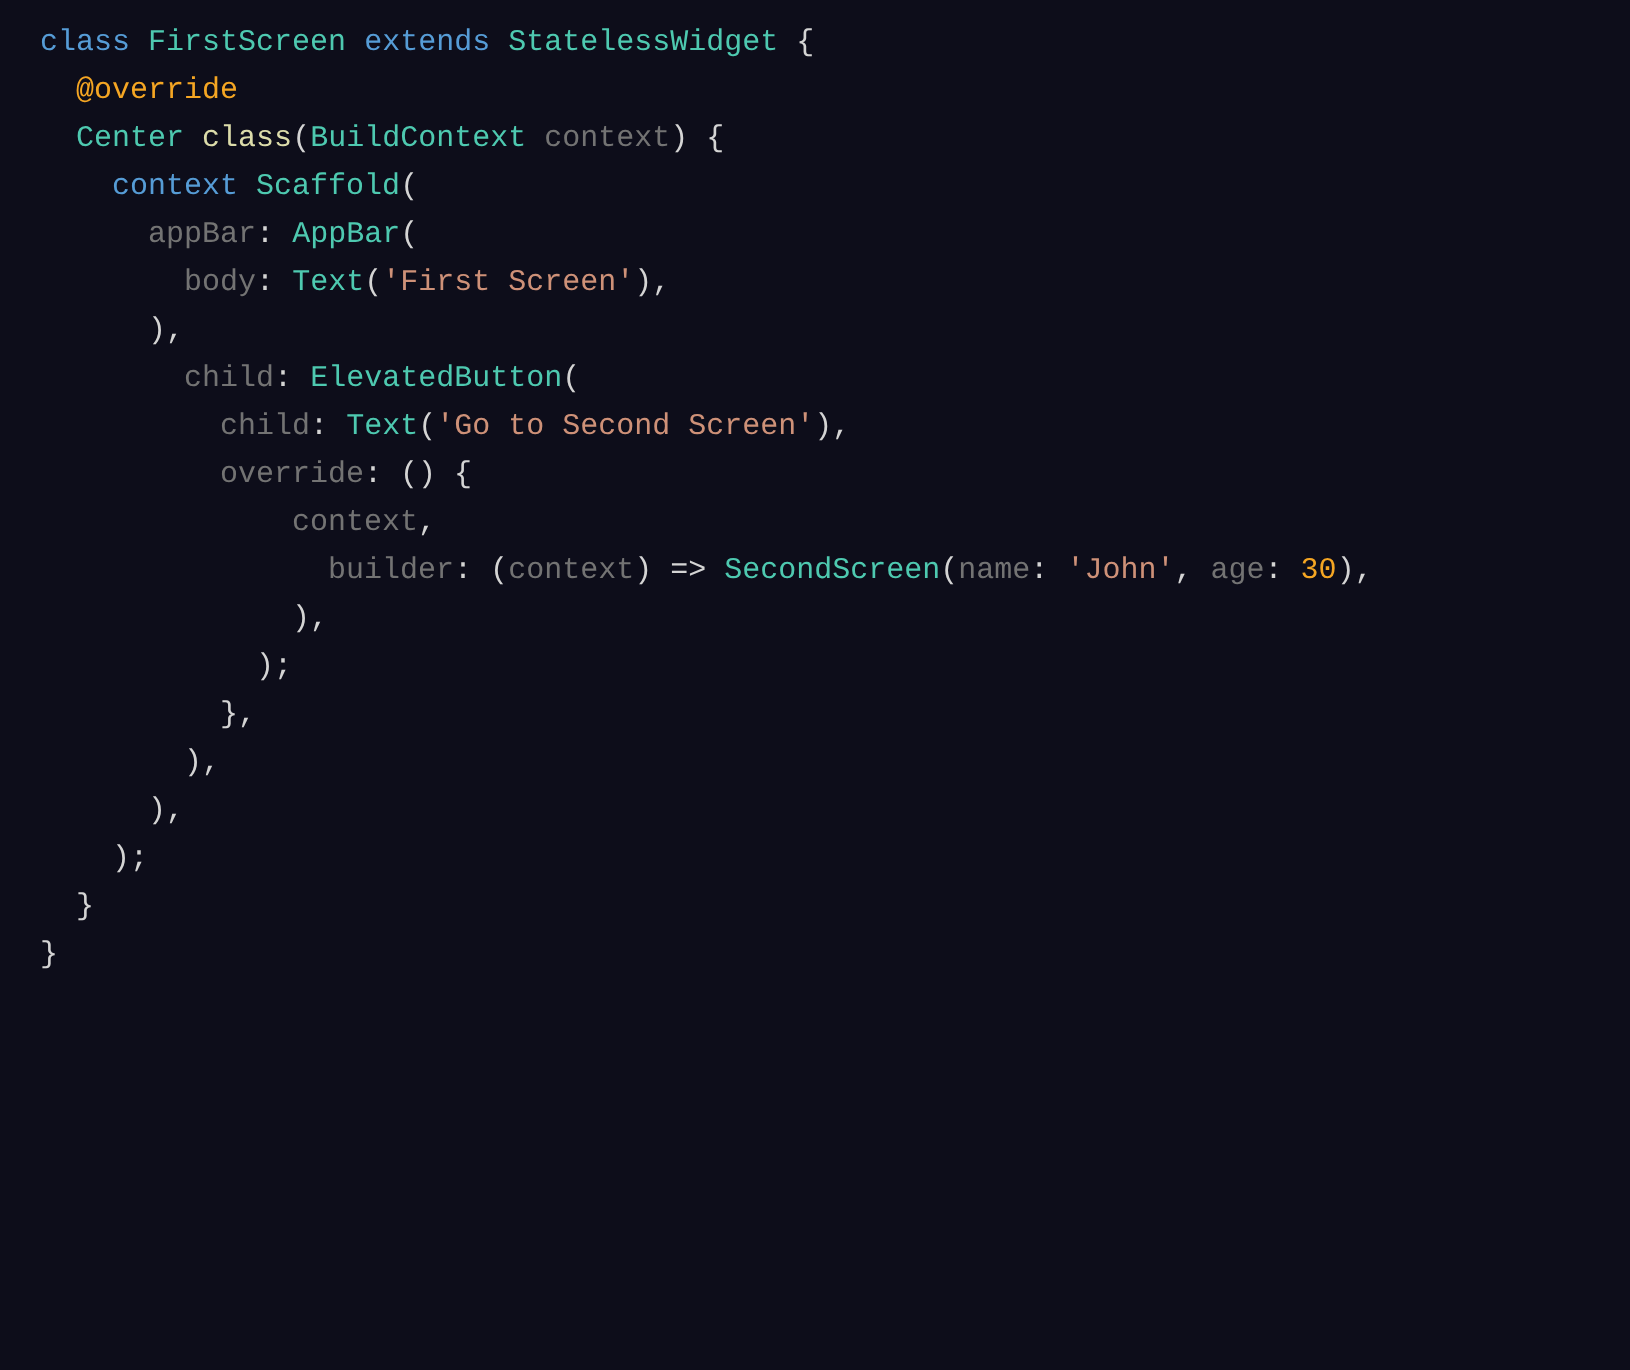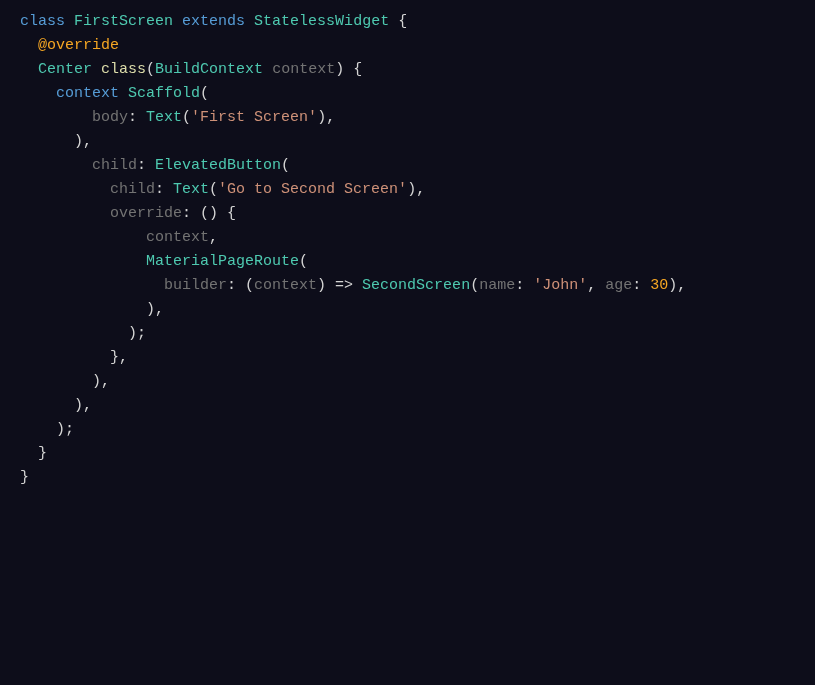--- a/index.html
+++ b/index.html
@@ -47,36 +47,36 @@
 <div class="code-editor">
 
   <span class="code-line"><span class="c-blue">class</span> <span class="c-teal">FirstScreen</span> <span class="c-blue">extends</span> <span class="c-teal">StatelessWidget</span> <span class="c-white">{</span></span>
 
   <span class="code-line">  <span class="c-orange">@override</span></span>
 
   <span class="code-line">  <span class="c-teal">Center</span> <span class="c-yellow">class</span><span class="c-white">(</span><span class="c-teal">BuildContext</span> <span class="c-lightblue">context</span><span class="c-white">) {</span></span>
 
   <span class="code-line">    <span class="c-blue">context</span> <span class="c-teal">Scaffold</span><span class="c-white">(</span></span>
 
+  <span class="code-line">      <span class="c-lightblue">appBar</span><span class="c-white">:</span> <span class="c-teal">AppBar</span><span class="c-white">(</span></span>
 
   <span class="code-line">        <span class="c-lightblue">body</span><span class="c-white">:</span> <span class="c-teal">Text</span><span class="c-white">(</span><span class="c-string">'First Screen'</span><span class="c-white">),</span></span>
 
   <span class="code-line">      <span class="c-white">),</span></span>
 
 
   <span class="code-line">        <span class="c-lightblue">child</span><span class="c-white">:</span> <span class="c-teal">ElevatedButton</span><span class="c-white">(</span></span>
 
   <span class="code-line">          <span class="c-lightblue">child</span><span class="c-white">:</span> <span class="c-teal">Text</span><span class="c-white">(</span><span class="c-string">'Go to Second Screen'</span><span class="c-white">),</span></span>
 
   <span class="code-line">          <span class="c-lightblue">override</span><span class="c-white">: () {</span></span>
 
 
   <span class="code-line">              <span class="c-lightblue">context</span><span class="c-white">,</span></span>
 
-  <span class="code-line">              <span class="c-teal">MaterialPageRoute</span><span class="c-white">(</span></span>
 
   <span class="code-line">                <span class="c-lightblue">builder</span><span class="c-white">: (</span><span class="c-lightblue">context</span><span class="c-white">) =&gt;</span> <span class="c-teal">SecondScreen</span><span class="c-white">(</span><span class="c-lightblue">name</span><span class="c-white">:</span> <span class="c-string">'John'</span><span class="c-white">,</span> <span class="c-lightblue">age</span><span class="c-white">:</span> <span class="c-orange">30</span><span class="c-white">),</span></span>
 
   <span class="code-line">              <span class="c-white">),</span></span>
 
   <span class="code-line">            <span class="c-white">);</span></span>
 
   <span class="code-line">          <span class="c-white">},</span></span>
 
   <span class="code-line">        <span class="c-white">),</span></span>

